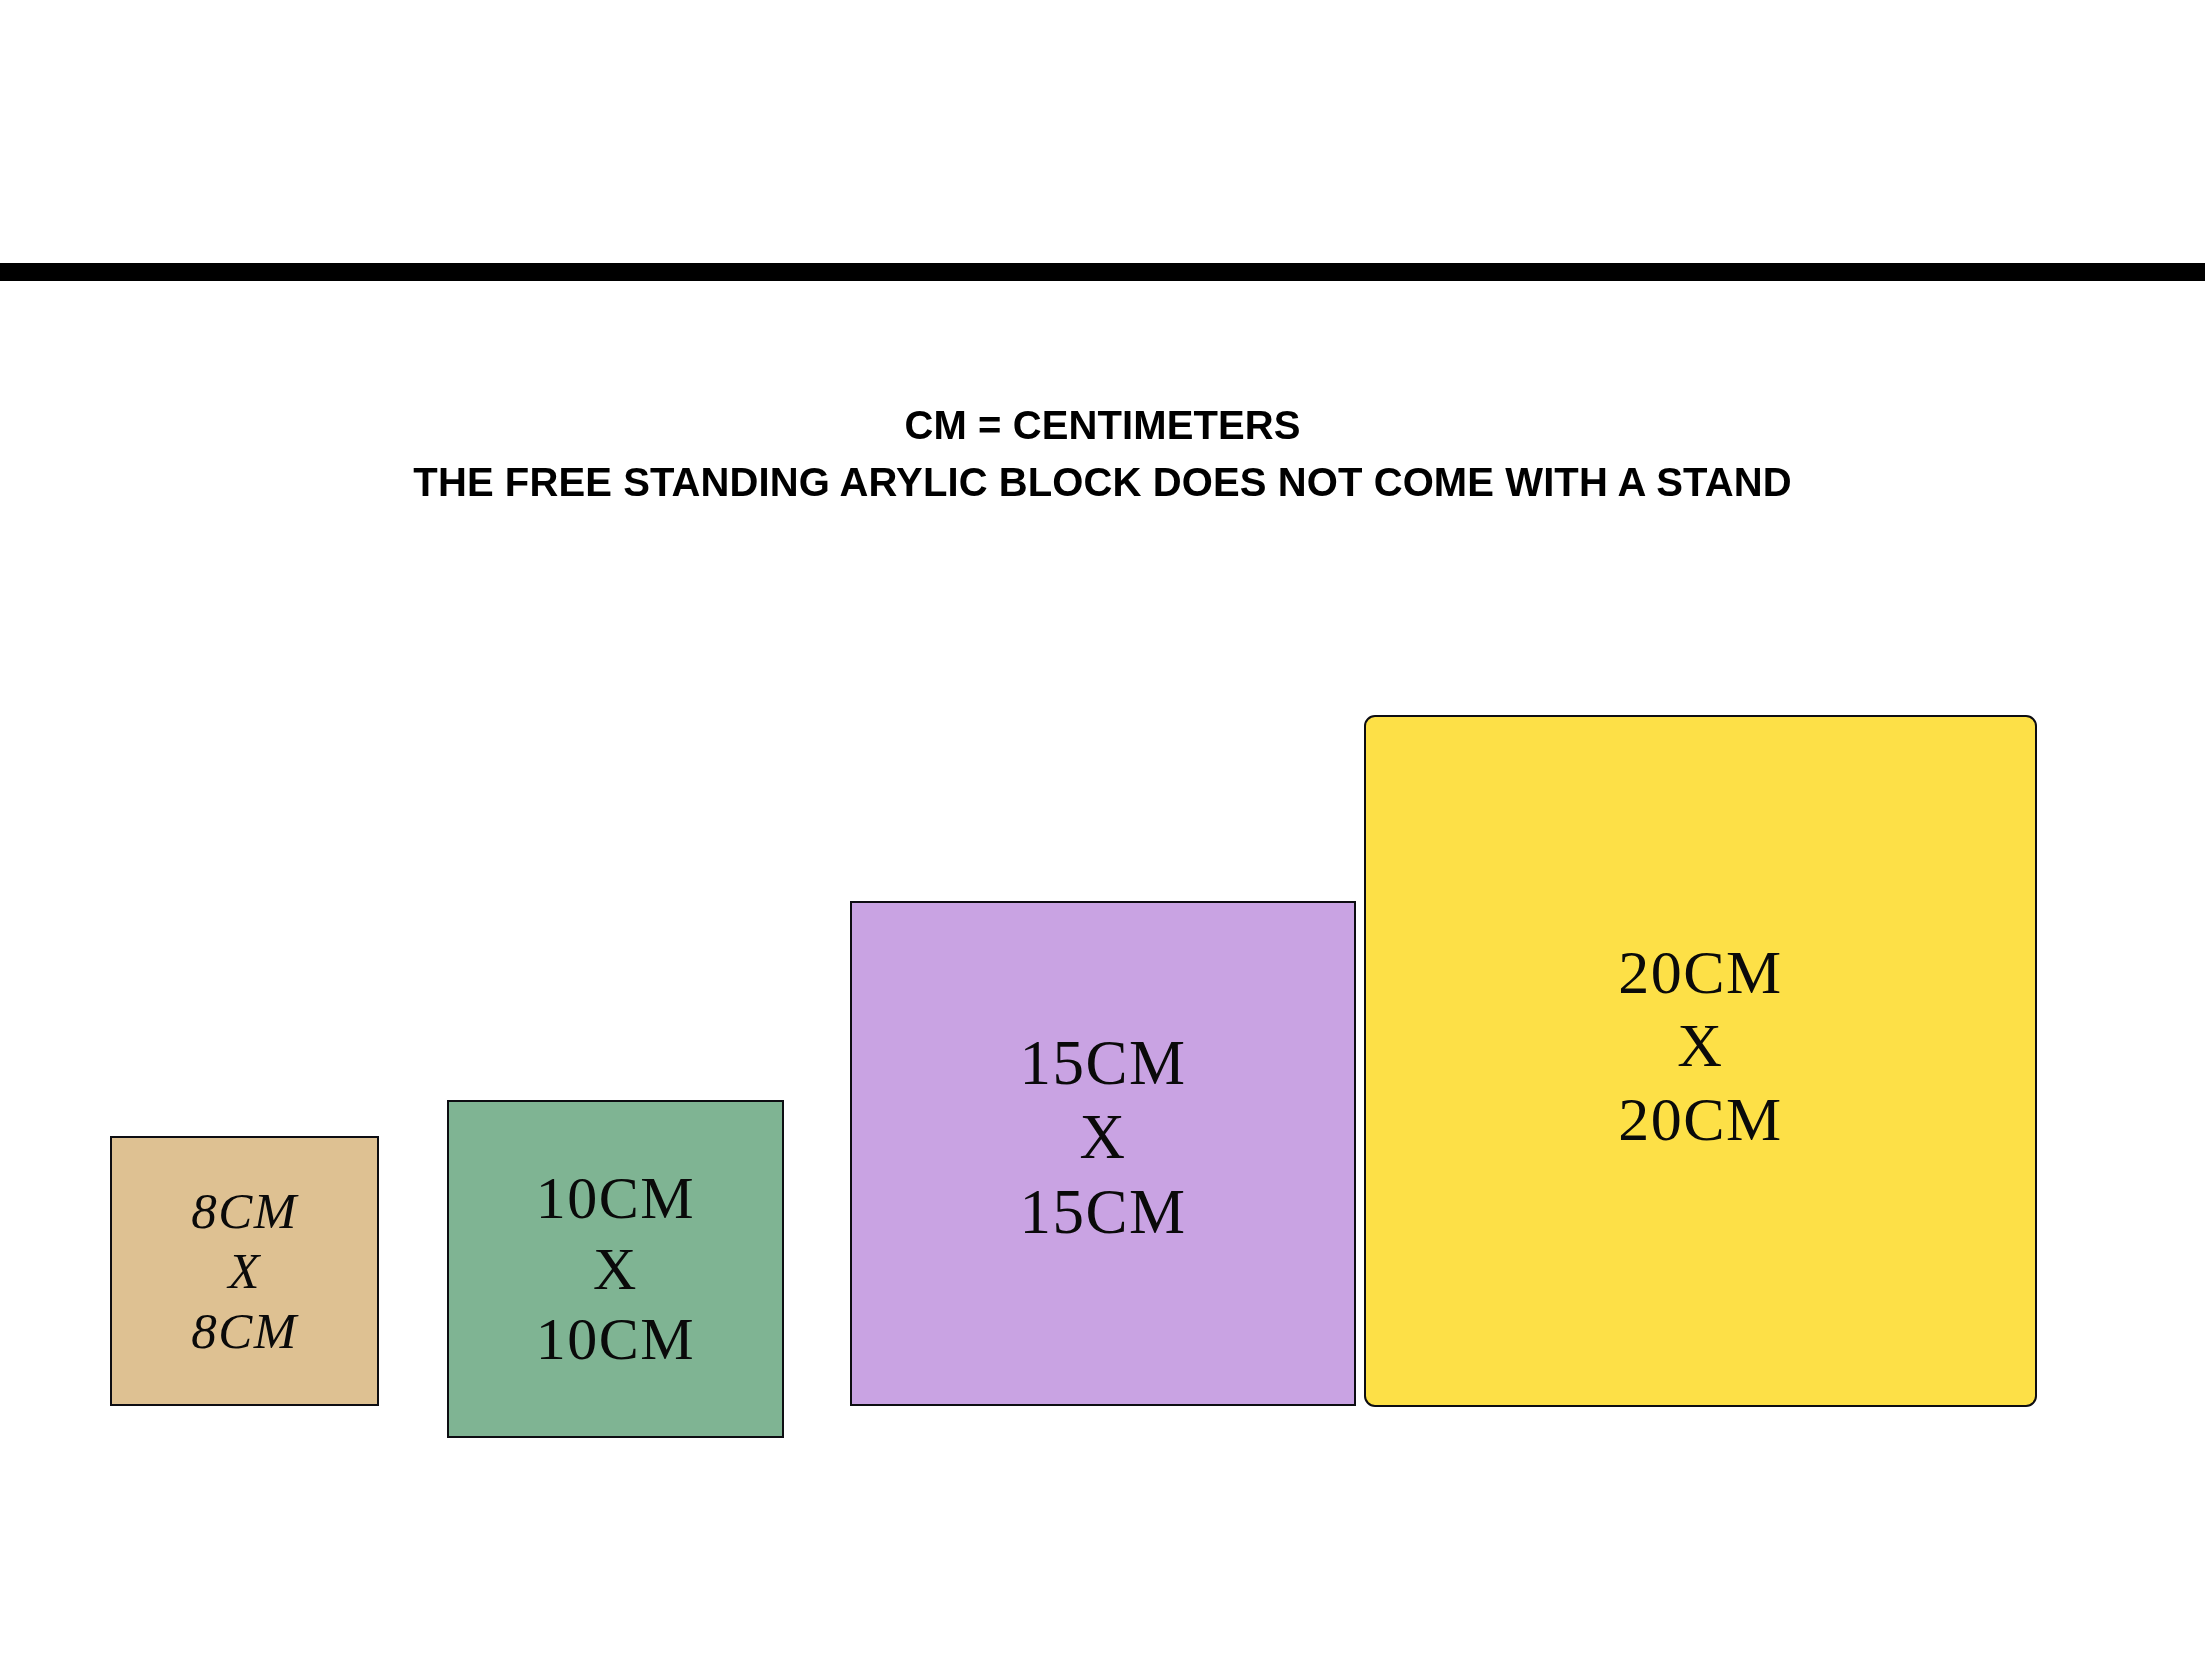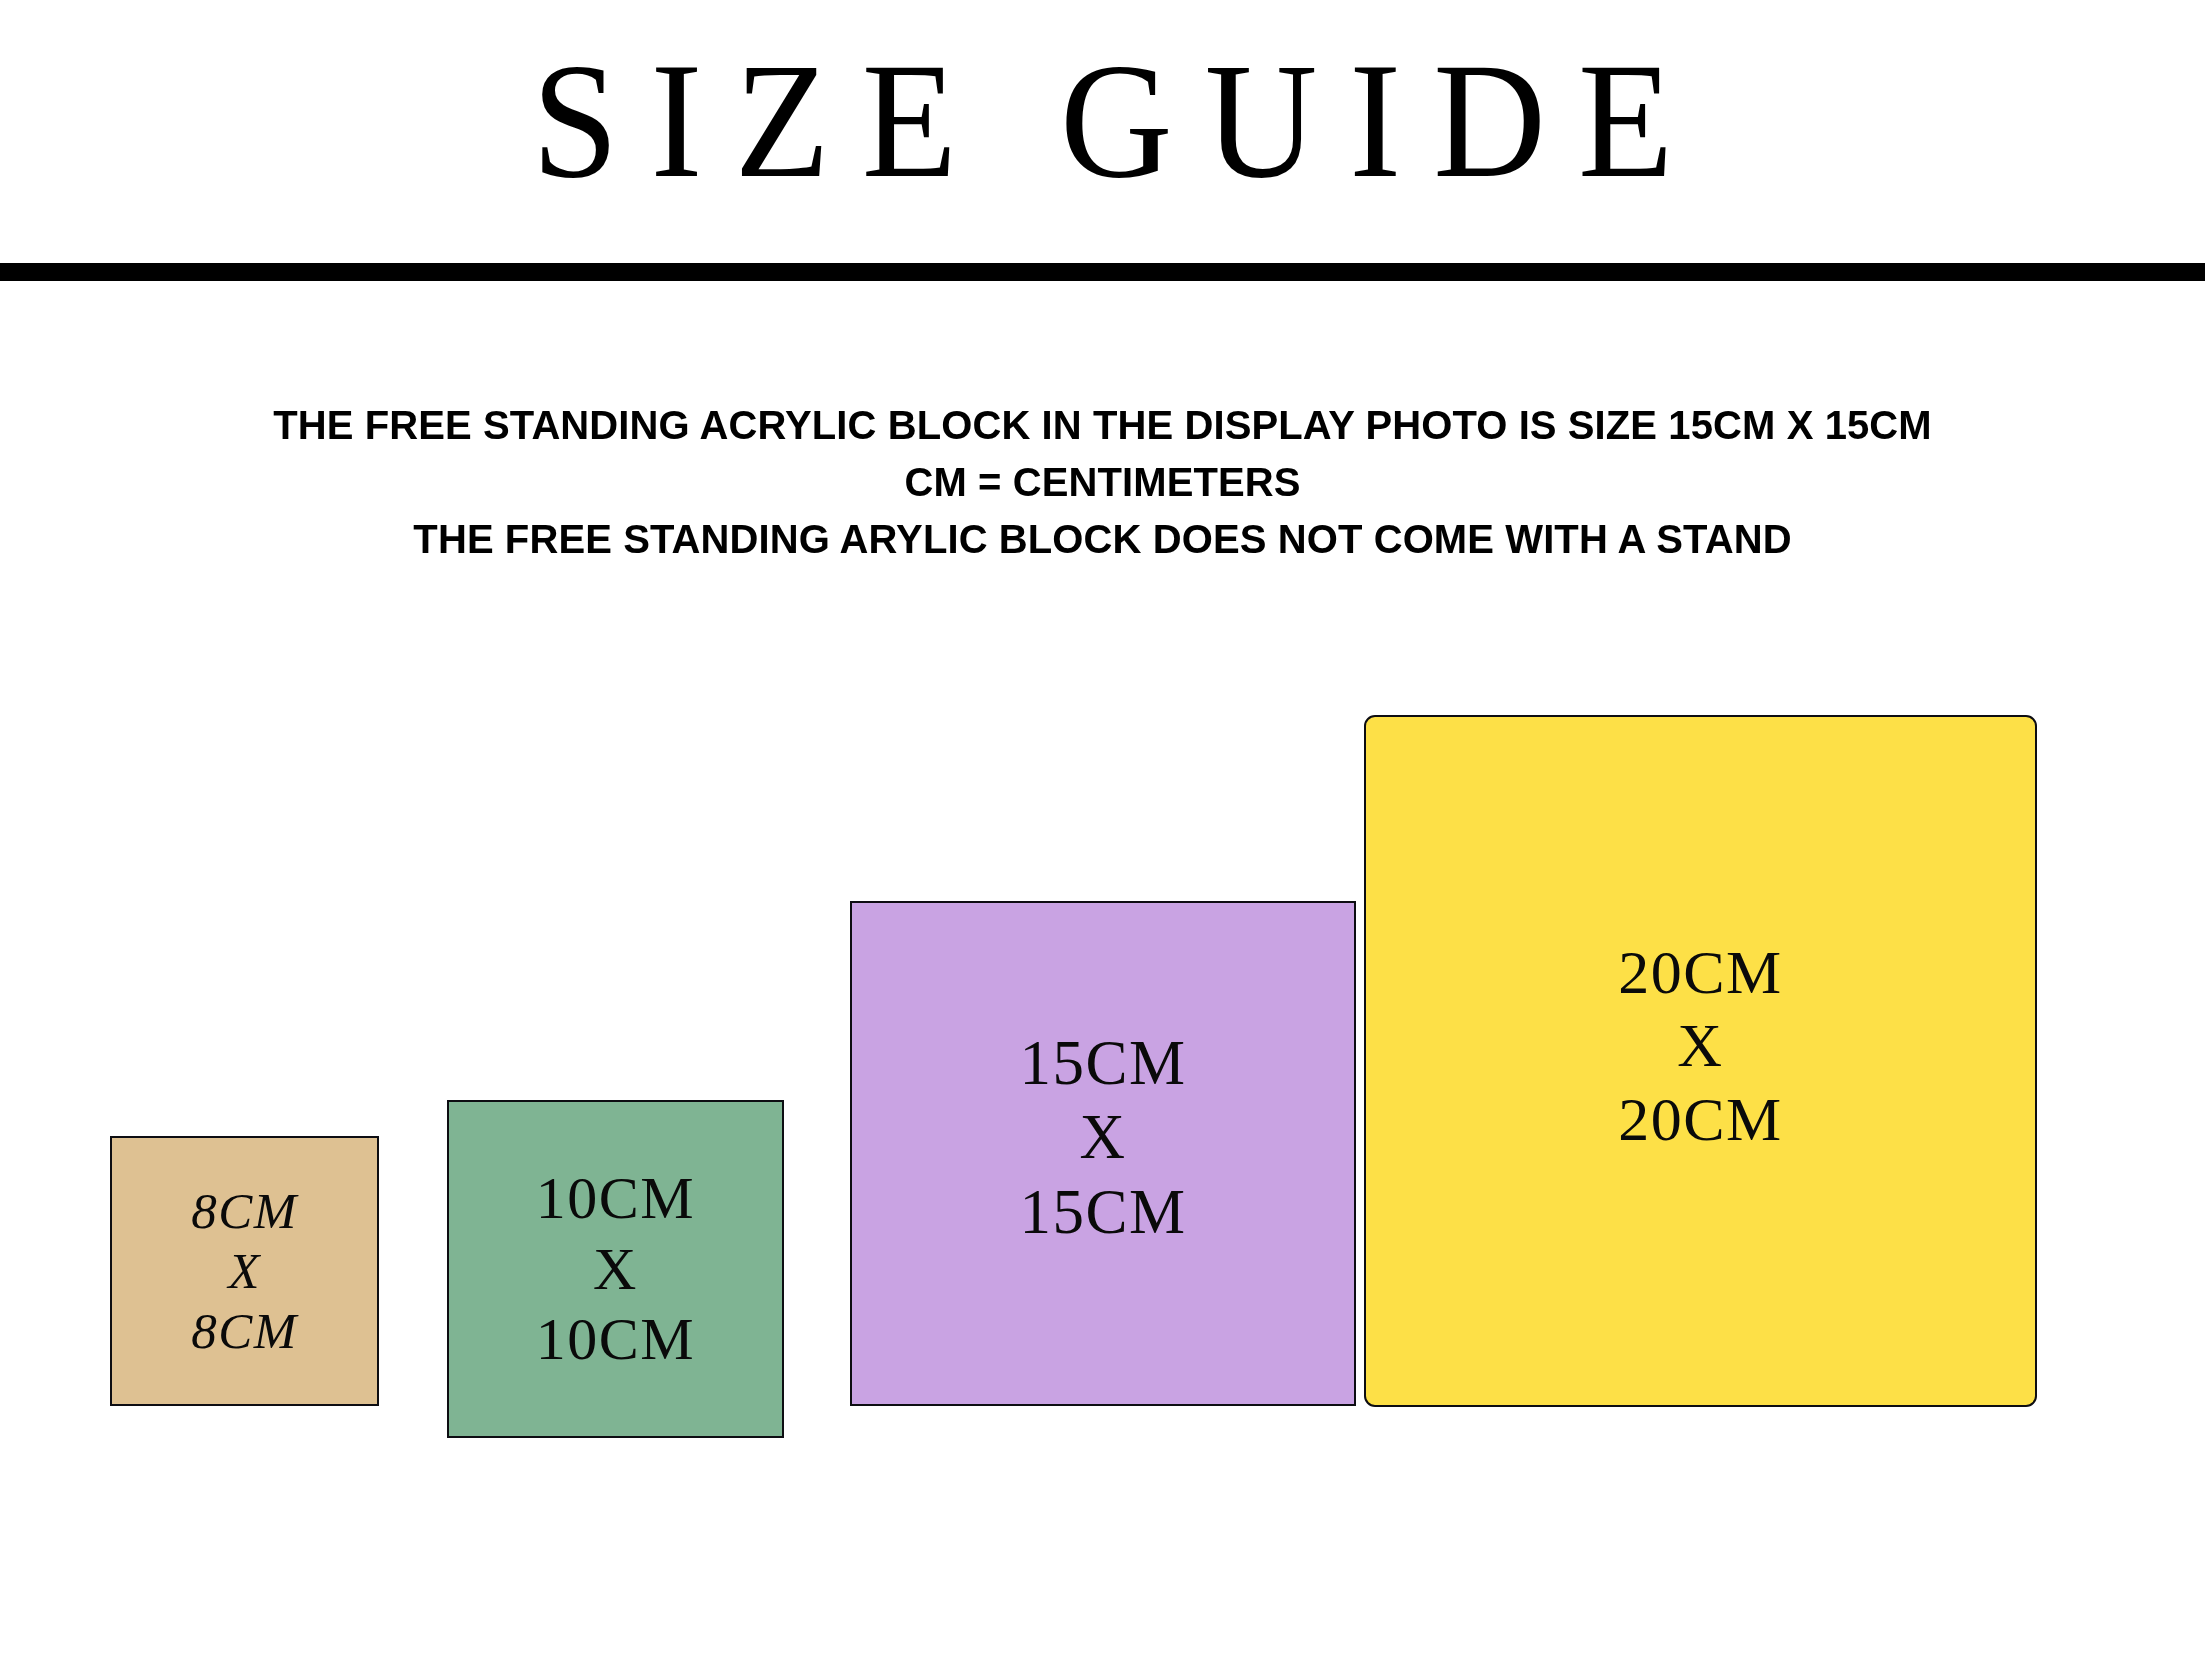--- a/index.html
+++ b/index.html
@@ -112,28 +112,24 @@
 
   
   .swatch-15 .swatch-label { transform: translateY(-16px); }
   .swatch-20 .swatch-label { transform: translateY(-14.7px); }
 </style>
 </head>
 <body>
 
 <div id="page">
 
-  <div class="title-wrap">
-    <div class="title">SIZE GUIDE</div>
-  </div>
 
   <div class="divider"></div>
 
   <div class="intro">
-    <span class="line">THE FREE STANDING ACRYLIC BLOCK IN THE DISPLAY PHOTO IS SIZE 15CM X 15CM</span>
     <span class="line">CM = CENTIMETERS</span>
     <span class="line">THE FREE STANDING ARYLIC BLOCK DOES NOT COME WITH A STAND</span>
   </div>
 
   <div class="swatches">
 
     <div class="swatch swatch-8">
       <span class="swatch-label">8CM
 X
 8CM</span>

